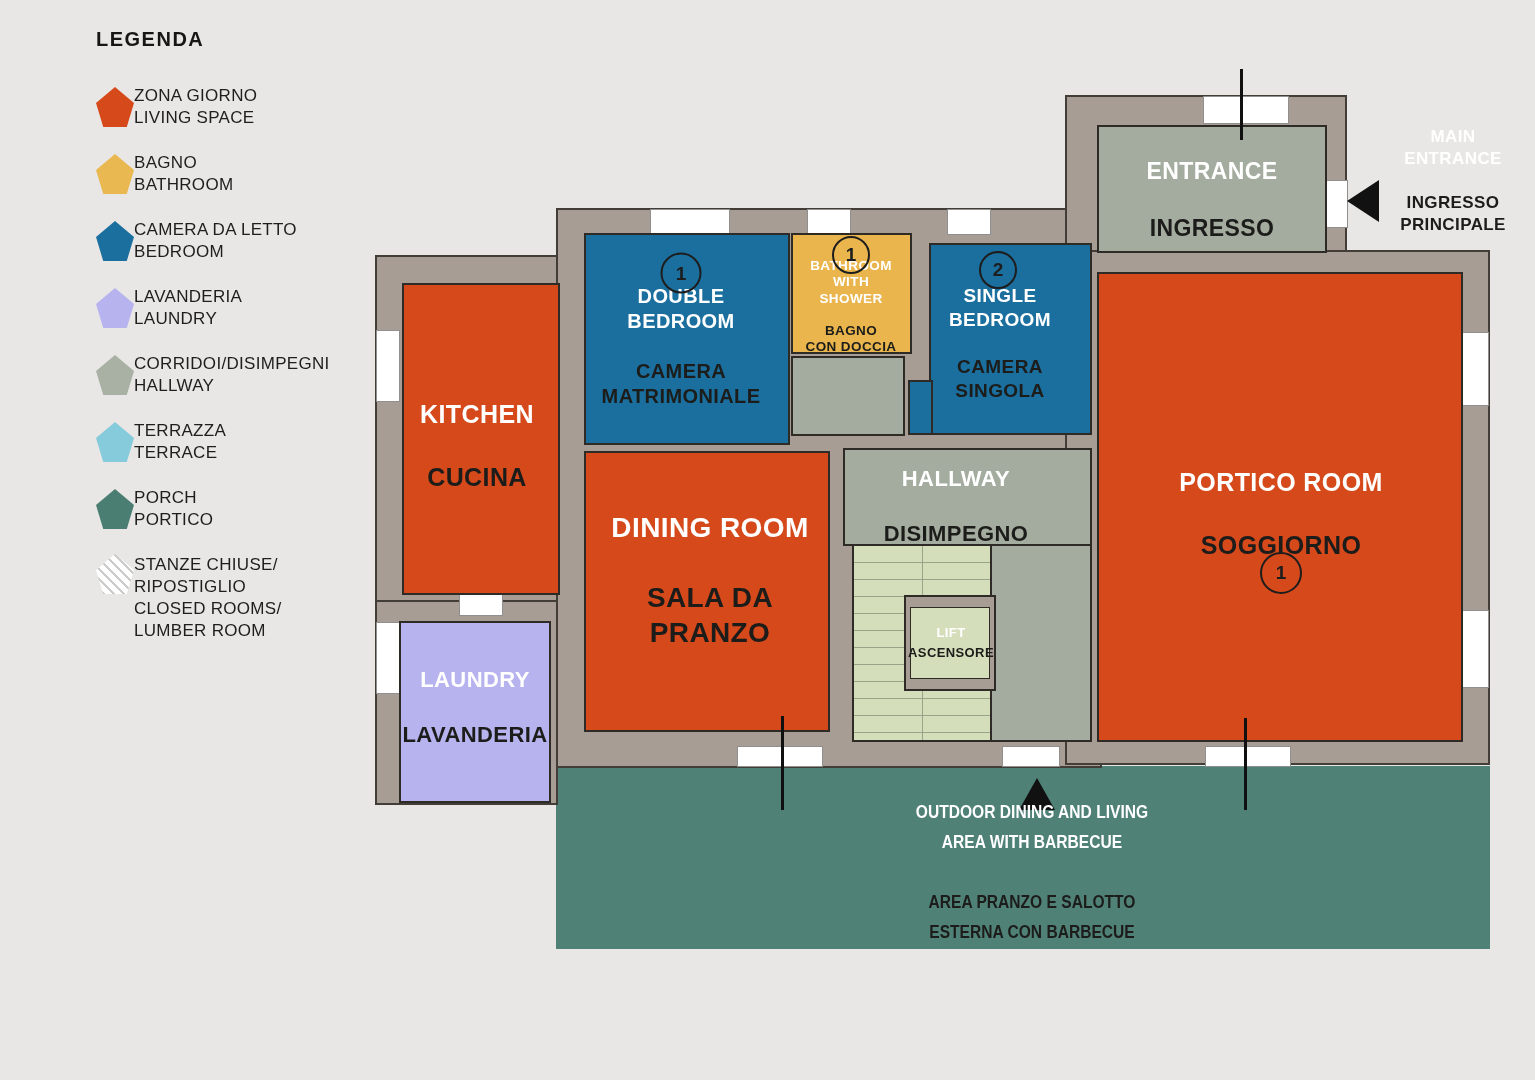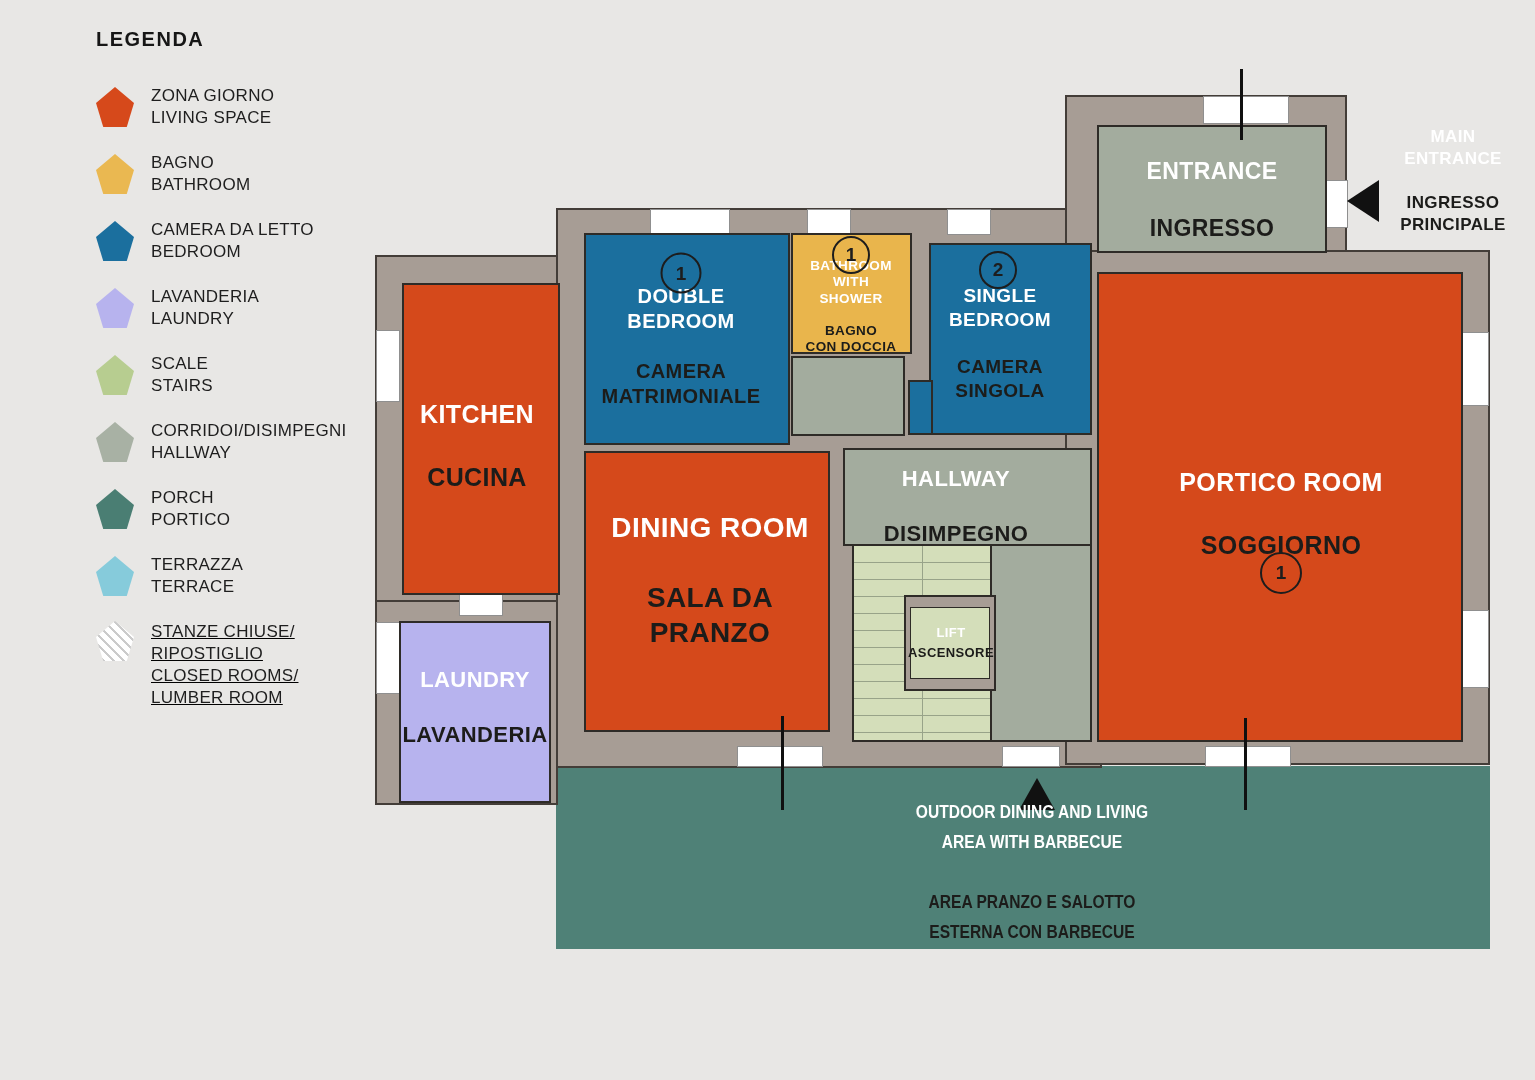--- a/index.html
+++ b/index.html
@@ -24,22 +24,22 @@
   .stairs{position:absolute;box-sizing:border-box;border:2px solid #2E2B27;
           background:repeating-linear-gradient(to bottom,#D4DEBA 0 16px,#98A389 16px 17px);}
   .stairs::before{content:"";position:absolute;left:50%;top:0;bottom:0;width:1px;background:#98A389;}
   .lift{position:absolute;box-sizing:border-box;background:#D4DEBA;
         border-top:10px solid #A79D95;border-bottom:10px solid #A79D95;
         border-left:4px solid #A79D95;border-right:4px solid #A79D95;
         outline:2px solid #2E2B27;box-shadow:inset 0 0 0 1px #2E2B27;z-index:20;}
   
   #legend{position:absolute;left:68px;top:28px;width:310px;z-index:50;margin-left:28px;}
   #legend h1{margin:0 0 34px 0;font-size:20px;letter-spacing:1.5px;color:#161616;}
-  .leg-item{display:flex;gap:17px;margin-bottom:23px;align-items:center;}
-  .leg-item.top{align-items:flex-start;text-decoration:underline;}
+  .leg-item{display:flex;margin-bottom:23px;align-items:center;}
+  .leg-item.top{align-items:flex-start;}
   .pent{flex:0 0 38px;width:38px;height:40px;
         clip-path:polygon(50% 0,100% 40%,81% 100%,19% 100%,0 40%);}
   .pent.hatch{background:repeating-linear-gradient(45deg,#FFFFFF 0 5px,#CBCBCB 5px 7px);}
   .leg-text{font-size:17px;font-weight:500;line-height:22px;color:#1E1E1E;white-space:pre-line;letter-spacing:.3px;}
   .cond{display:inline-block;transform:scaleX(0.82);transform-origin:center;}
 </style>
 </head>
 <body>
 
 <div id="canvas">
@@ -169,38 +169,33 @@
       <div class="pent" style="background-color: rgb(27, 111, 158);"></div>
       <div class="leg-text">CAMERA DA LETTO
 BEDROOM</div>
     </div>
     <div class="leg-item">
       <div class="pent" style="background-color: rgb(183, 179, 238);"></div>
       <div class="leg-text">LAVANDERIA
 LAUNDRY</div>
     </div>
     <div class="leg-item">
-      <div class="pent" style="background-color: rgb(183, 205, 144);"></div>
-      <div class="leg-text">SCALE
-STAIRS</div>
-    </div>
-    <div class="leg-item">
       <div class="pent" style="background-color: rgb(168, 177, 164);"></div>
       <div class="leg-text">CORRIDOI/DISIMPEGNI
 HALLWAY</div>
     </div>
     <div class="leg-item">
+      <div class="pent" style="background-color: rgb(134, 203, 219);"></div>
+      <div class="leg-text">TERRAZZA
+TERRACE</div>
+    </div>
+    <div class="leg-item">
       <div class="pent" style="background-color: rgb(74, 126, 115);"></div>
       <div class="leg-text">PORCH
 PORTICO</div>
-    </div>
-    <div class="leg-item">
-      <div class="pent" style="background-color: rgb(134, 203, 219);"></div>
-      <div class="leg-text">TERRAZZA
-TERRACE</div>
     </div>
     <div class="leg-item top">
       <div class="pent hatch"></div>
       <div class="leg-text">STANZE CHIUSE/
 RIPOSTIGLIO
 CLOSED ROOMS/
 LUMBER ROOM</div>
     </div>
   </div>
 

